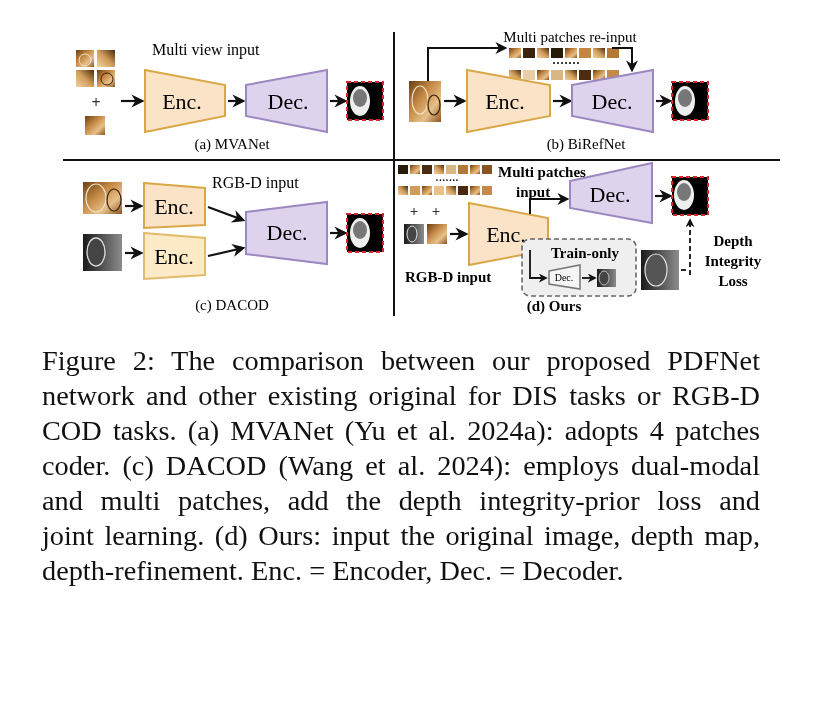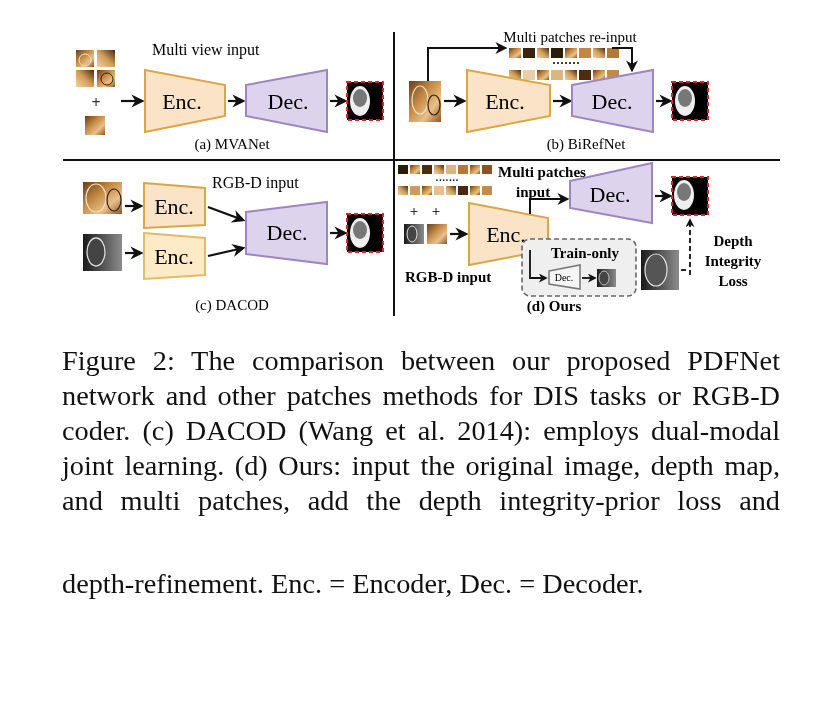--- a/index.html
+++ b/index.html
@@ -1,26 +1,26 @@
 <!DOCTYPE html>
 <html><head>
 <meta charset="utf-8">
 <style>
   html, body { margin: 0; padding: 0; background: #ffffff; }
   body { width: 826px; height: 702px; position: relative; overflow: hidden; font-family: "Liberation Serif", "DejaVu Serif", serif; color: #111; }
   #figure { position: absolute; left: 0; top: 0; width: 826px; height: 330px; }
   #figure svg { display: block; }
   .caption {
-    position: absolute; left: 62px; top: 343px; width: 718px;
+    position: absolute; left: 42px; top: 343px; width: 718px;
     font-family: "Liberation Serif", "DejaVu Serif", serif;
     font-size: 28.3px; line-height: 35px; text-align: justify; color: #111;
     hyphens: manual;
   }
   .caption .line { display: block; text-align: justify; text-align-last: justify; white-space: nowrap; }
-  .caption .line.last { text-align-last: left; margin-top: 48px; }
+  .caption .line.last { text-align-last: left; }
 </style>
 </head>
 <body>
 
 <div id="figure">
 <svg width="826" height="330" viewBox="0 0 826 330" xmlns="http://www.w3.org/2000/svg" font-family="Liberation Serif, DejaVu Serif, serif">
   <defs>
     <marker id="arr" viewBox="0 0 10 10" refX="8" refY="5" markerWidth="6" markerHeight="6" orient="auto-start-reverse">
       <path d="M0,0 L10,5 L0,10 L3,5 z" fill="#111"></path>
     </marker>
@@ -202,18 +202,19 @@
     <text x="733" y="246" text-anchor="middle" font-size="15" font-weight="bold">Depth</text>
     <text x="733" y="266" text-anchor="middle" font-size="15" font-weight="bold">Integrity</text>
     <text x="733" y="286" text-anchor="middle" font-size="15" font-weight="bold">Loss</text>
     <text x="554" y="311" text-anchor="middle" font-size="15" font-weight="bold">(d) Ours</text>
   </g>
 </svg>
 </div>
 
 <div class="caption">
   <span class="line">Figure 2: The comparison between our proposed PDFNet</span>
-  <span class="line">network and other patches methods for DIS tasks or RGB-D</span>
-  <span class="line">coder. (c) DACOD (Wang et al. 2014): employs dual-modal</span>
+  <span class="line">network and other existing original for DIS tasks or RGB-D</span>
+  <span class="line">COD tasks. (a) MVANet (Yu et al. 2024a): adopts 4 patches</span>
+  <span class="line">coder. (c) DACOD (Wang et al. 2024): employs dual-modal</span>
+  <span class="line">and multi patches, add the depth integrity-prior loss and</span>
   <span class="line">joint learning. (d) Ours: input the original image, depth map,</span>
-  <span class="line">and multi patches, add the depth integrity-prior loss and</span>
   <span class="line last">depth-refinement. Enc. = Encoder, Dec. = Decoder.</span>
 </div>
 
 </body></html>

